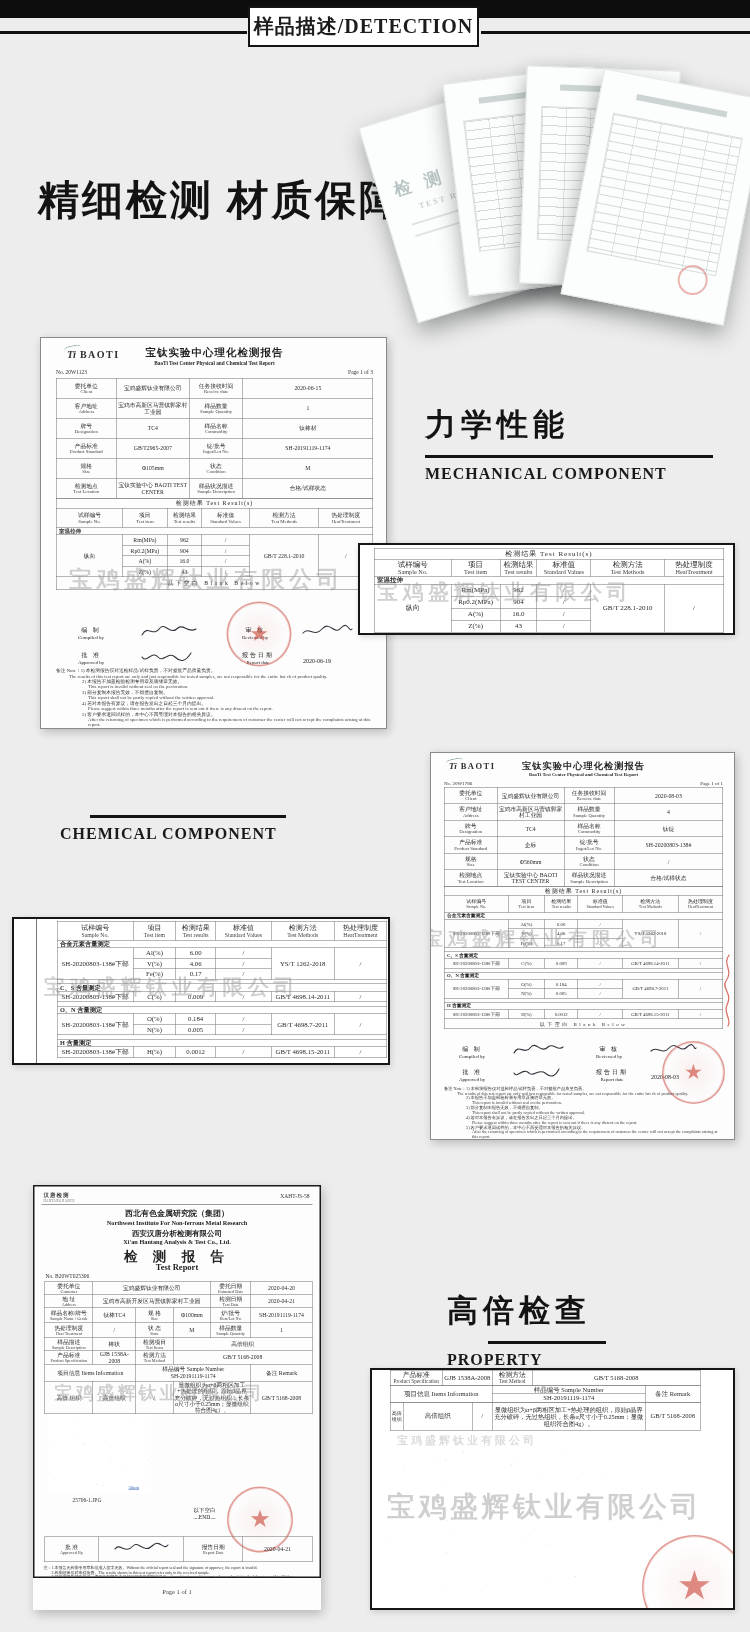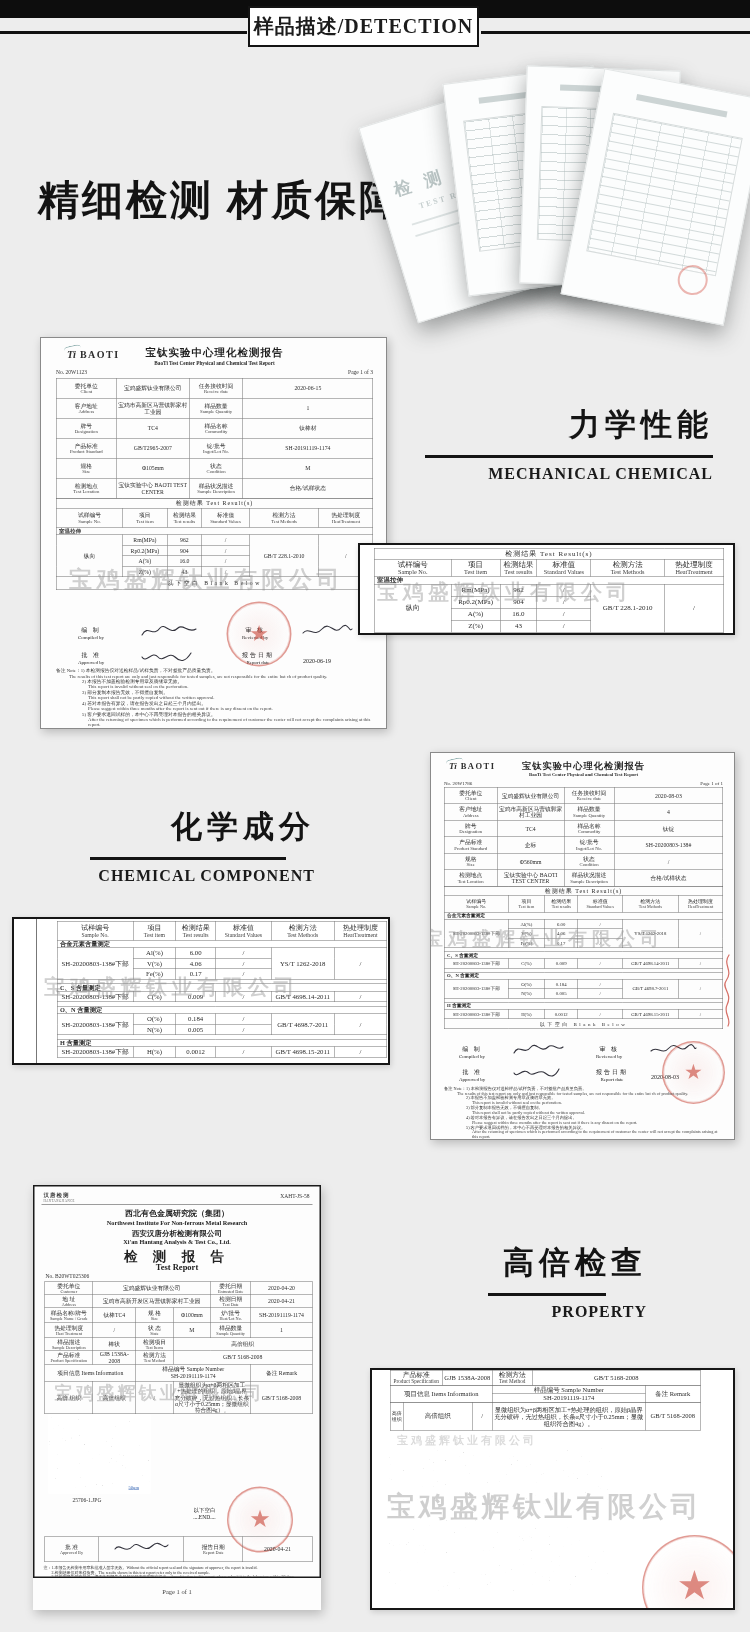--- a/index.html
+++ b/index.html
@@ -28,27 +28,27 @@
 .d4{left:198px;top:22px;width:166px;height:230px;transform:rotate(11deg)}
 .dh{position:absolute;left:22%;right:22%;top:8%;height:6px;background:#ccd4d4}
 .dg{position:absolute;left:10%;right:10%;top:18%;height:62%;border:1px solid #d7dcdc;
   background:repeating-linear-gradient(to bottom,rgba(175,188,188,.55) 0 1px,transparent 1px 9px),
              repeating-linear-gradient(to right,rgba(175,188,188,.38) 0 1px,transparent 1px 24px)}
 .cov-zh{margin:58px 10px 0;text-align:center;font-size:17px;font-weight:bold;color:#b9c4c4;letter-spacing:5px}
 .cov-en{margin-top:6px;text-align:center;font-size:8px;font-weight:bold;color:#c5cece;letter-spacing:2px}
 .cov-rule{height:2px;background:#dde3e3;margin:10px 22px 0}
 .rdot{position:absolute;right:14%;bottom:10%;width:30px;height:30px;border-radius:50%;border:2px solid rgba(214,95,85,.45)}
 
-.shead{text-align:right}
+.shead{text-align:left}
 .sh-zh{font-size:31px;font-weight:bold;color:#141414;letter-spacing:5px}
 .sh-line{height:3px;background:#141414;margin:9px auto 7px}
 .sh-en{font-size:16px;font-weight:bold;color:#1a1a1a;letter-spacing:1px}
 .sec-mech{left:425px;top:404px;width:288px}
 .sec-chem{left:60px;top:806px;width:255px}
-.sec-exam{left:447px;top:1242px;width:200px}
+.sec-exam{left:447px;top:1290px;width:200px}
 .sec-mech .sh-line{width:288px}
 .sec-chem .sh-line{width:196px}
 .sec-exam .sh-line{width:118px}
 
 .paper{position:absolute;background:#fdfdfd;border:1px solid #8a8a8a;box-shadow:2px 3px 9px rgba(0,0,0,.22);overflow:hidden}
 .p1{left:40px;top:337px;width:347px;height:392px}
 .p2{left:430px;top:752px;width:305px;height:388px}
 .p3{left:33px;top:1185px;width:288px;height:425px;border:none;box-shadow:2px 4px 10px rgba(0,0,0,.22)}
 .cropbox{position:absolute;background:#fff;border:2px solid #161616;overflow:hidden;box-shadow:1px 2px 6px rgba(0,0,0,.15)}
 .mbox{left:358px;top:543px;width:377px;height:92px}
@@ -378,21 +378,21 @@
         <div style="padding-left:52px">5) 客户要求退回试样的，本中心不再受理对本报告的相关异议。</div>
         <div class="en-line" style="padding-left:64px">After the returning of specimen which is performed according to the requirement of customer the center will not accept the complaints arising at this report.</div>
         <div>地址：陕西省宝鸡市高新开发区   Baoji City, Shaanxi P.R. of China</div>
       </div>
     </div>
   </div>
 
   <div class="abs shead sec-mech">
     <div class="sh-zh">力学性能</div>
     <div class="sh-line"></div>
-    <div class="sh-en">MECHANICAL CHEMICAL</div>
+    <div class="sh-en">MECHANICAL COMPONENT</div>
   </div>
 
   <div class="cropbox mbox">
     <div class="shrink mboxc" style="width:754px;height:184px">
       <table class="rt" style="left:28px;top:6px;width:700px">
         <colgroup>
             <col style="width:22%">
             <col style="width:14%">
             <col style="width:10.5%">
             <col style="width:15.5%">
@@ -455,21 +455,20 @@
               <td>43</td>
               <td>/</td>
             </tr>
       </tbody>
         </table>
       <div class="wm" style="left:34px;top:66px;font-size:42px">宝鸡盛辉钛业有限公司</div>
     </div>
   </div>
 
   <div class="abs shead sec-chem">
-    <div class="sh-zh">化学成分</div>
     <div class="sh-line"></div>
     <div class="sh-en">CHEMICAL COMPONENT</div>
   </div>
 
   <div class="cropbox cbox">
     <div class="shrink cboxc" style="width:756px;height:296px">
       <div class="vline" style="left:44px;top:0;height:296px"></div>
       <table class="rt" style="left:86px;top:4px;width:660px">
         <colgroup>
             <col style="width:23%">

